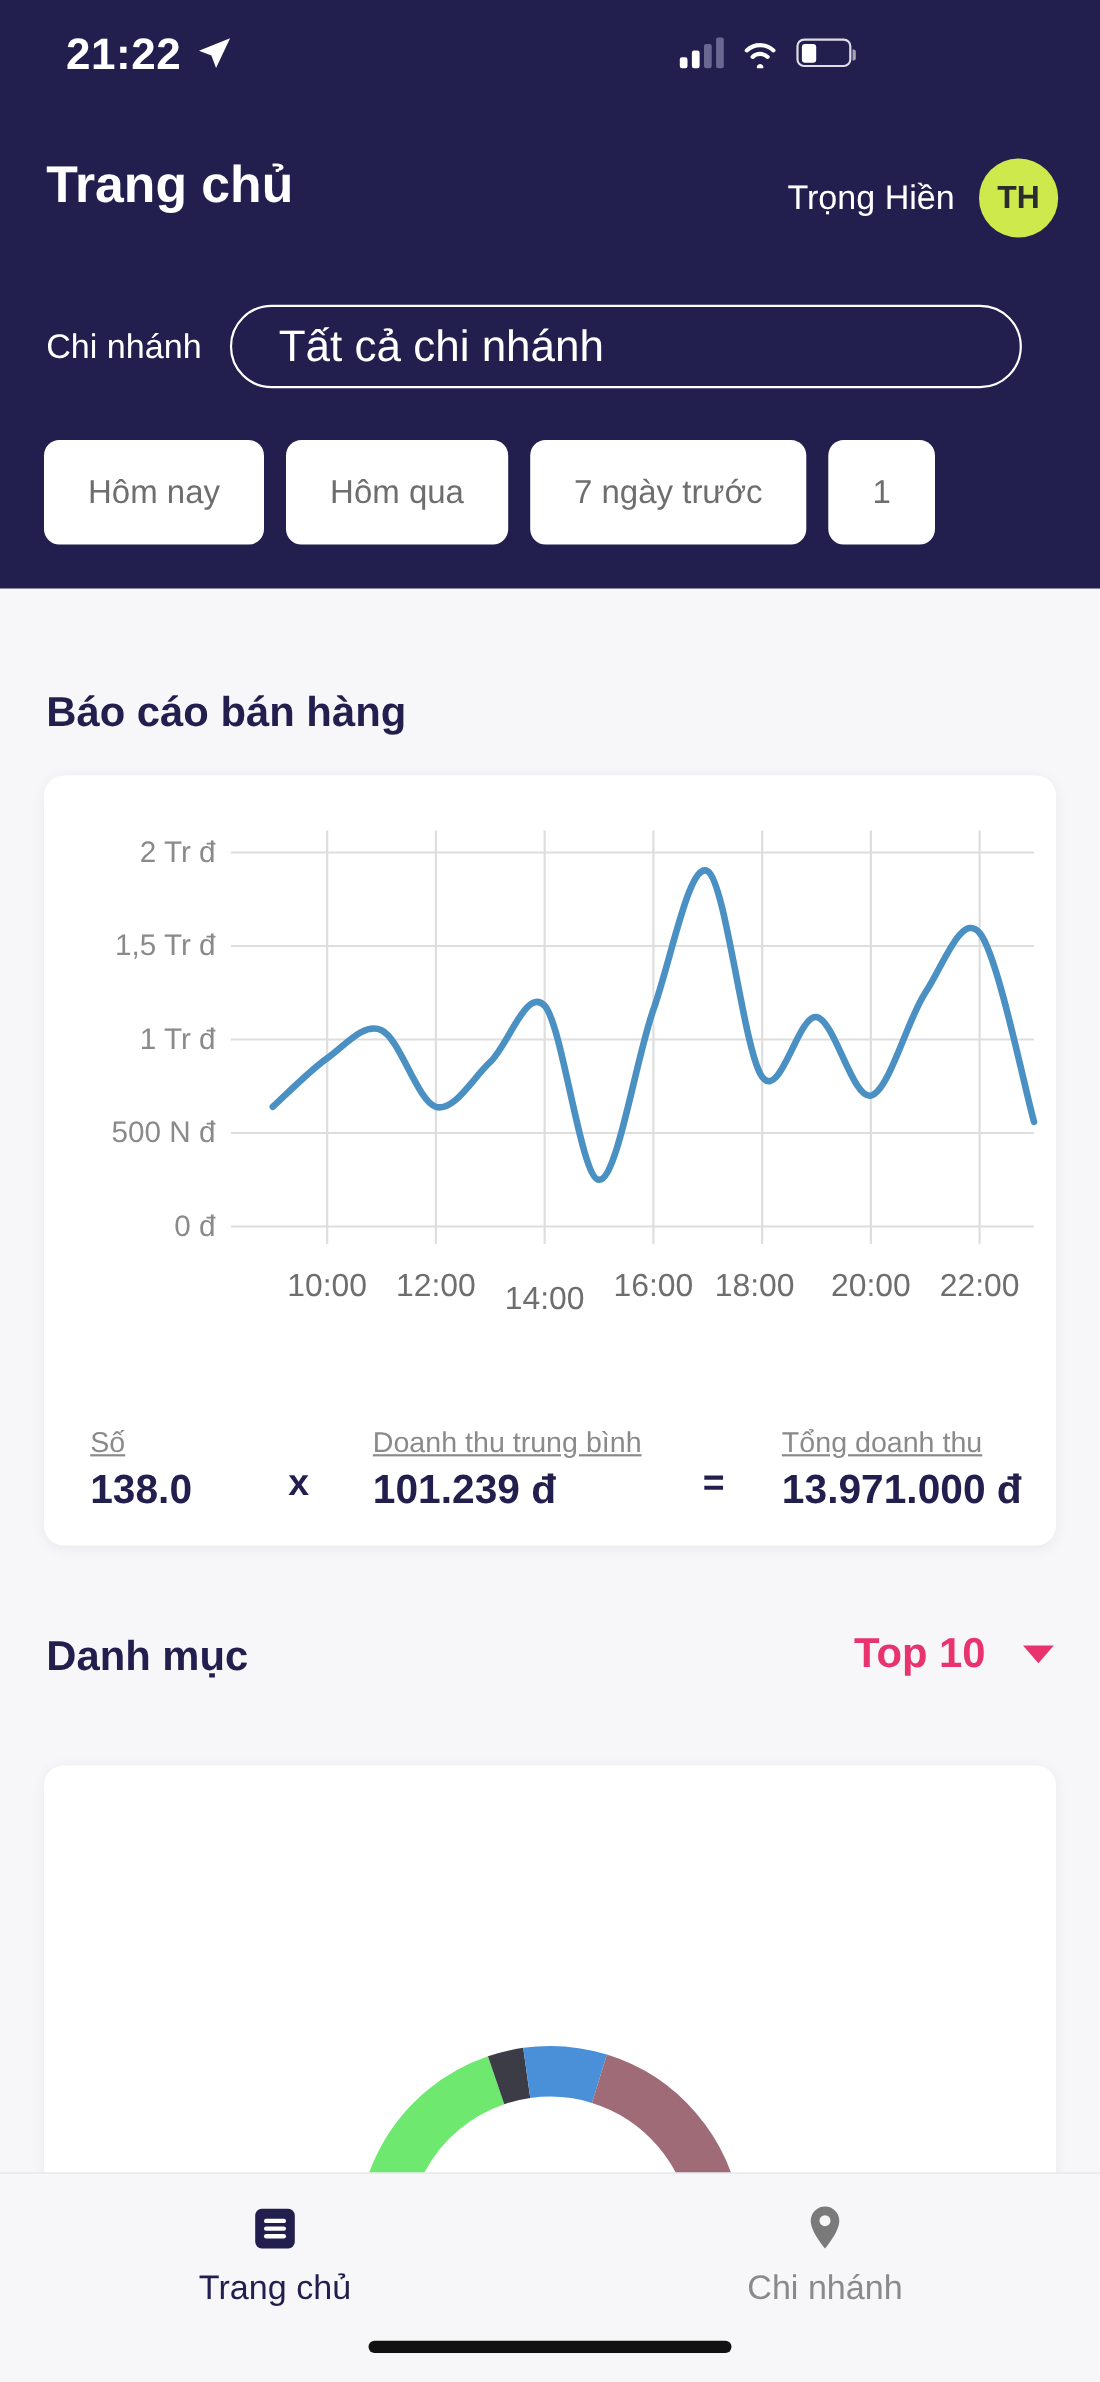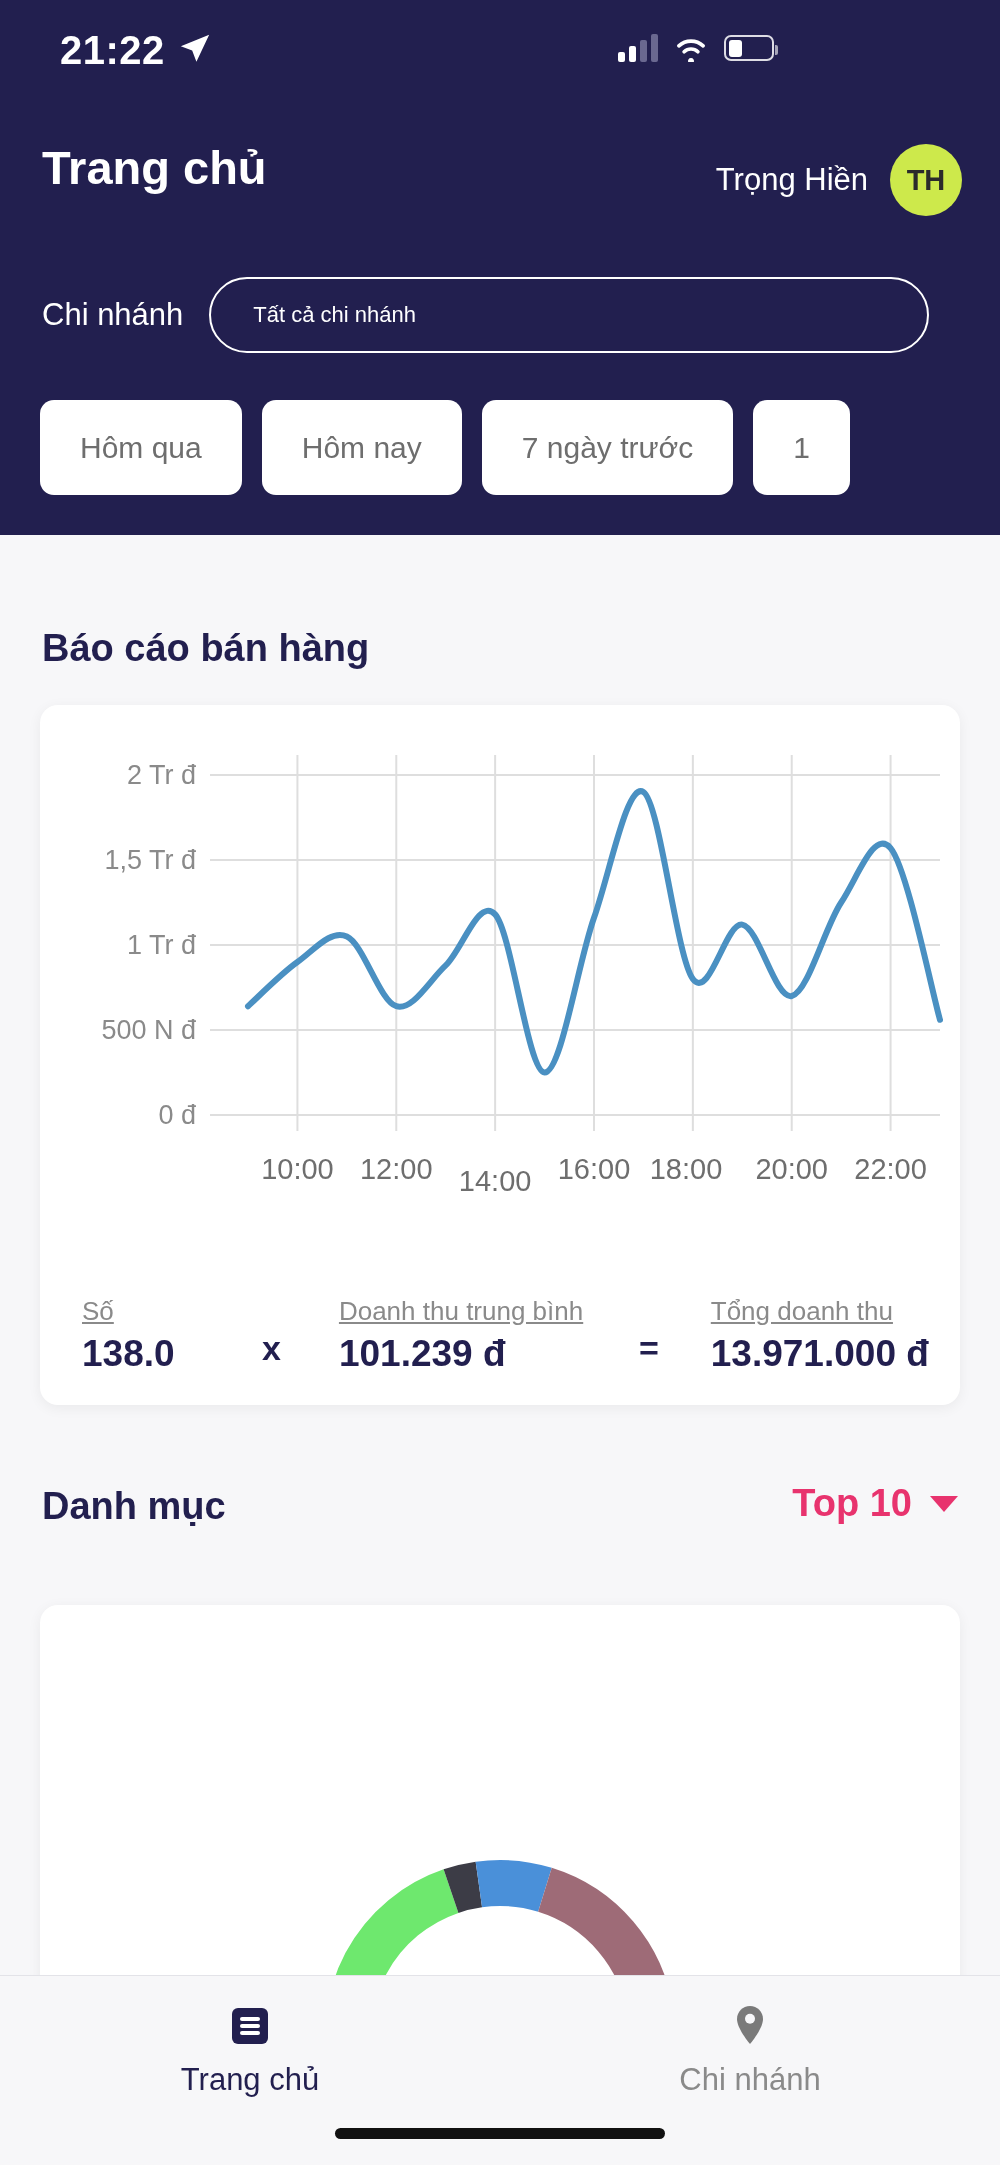--- a/index.html
+++ b/index.html
@@ -56,21 +56,21 @@
     font-size:29px; font-weight:700;
   }
 
   
   .branch-row { position:absolute; top:277px; left:0; width:1000px; height:76px; display:flex; align-items:center; }
   .branch-label { margin-left:42px; color:#FFFFFF; font-size:31px; }
   .branch-select {
     margin-left:26px; height:76px; width:720px;
     border:2.5px solid #FFFFFF; border-radius:38px;
     display:flex; align-items:center; padding-left:42px;
-    color:#FFFFFF; font-size:22px;
+    color:#FFFFFF; font-size:40px;
   }
 
   
   .chips { position:absolute; top:400px; left:0; width:1000px; height:95px; display:flex; gap:20px; padding-left:40px; }
   .chip {
     flex:0 0 auto; height:95px; background:#FFFFFF; border-radius:14px;
     display:flex; align-items:center; justify-content:center;
     color:#6E6E6E; font-size:30px; padding:0 40px; white-space:nowrap;
   }
 
@@ -106,21 +106,21 @@
     display:flex; align-items:center;
   }
   .sum-block { display:flex; flex-direction:column; }
   .sum-cap { color:#8A8A8A; font-size:26px; margin-bottom:6px;text-decoration:underline; }
   .sum-val { color:#221F4F; font-size:37px; font-weight:700; }
   .sum-op { color:#221F4F; font-size:34px; font-weight:700; }
 
   
   .top-select {
     position:absolute; right:42px; top:1482px;
-    display:flex; align-items:center; gap:18px;
+    display:flex; align-items:center; gap:34px;
     color:#E8336E; font-size:38px; font-weight:700;
   }
   .caret {
     width:0; height:0; border-left:14px solid transparent;
     border-right:14px solid transparent; border-top:16px solid #E8336E;
   }
 
   
   .tabbar {
     position:absolute; left:0; bottom:0; width:1000px; height:190px;
@@ -171,22 +171,22 @@
       <span class="avatar">TH</span>
     </div>
   </div>
 
   <div class="branch-row">
     <span class="branch-label">Chi nhánh</span>
     <div class="branch-select">Tất cả chi nhánh</div>
   </div>
 
   <div class="chips" id="date-chips">
+      <div class="chip">Hôm nay</div>
       <div class="chip">Hôm qua</div>
-      <div class="chip">Hôm nay</div>
       <div class="chip">7 ngày trước</div>
       <div class="chip">1</div>
     </div>
 </div>
 
 <div class="section-title" id="sales-title">Báo cáo bán hàng</div>
 
 <div class="card" id="sales-card">
   <div class="chart-area">
     <svg id="chart-svg" width="920" height="560" viewBox="0 0 920 560">

